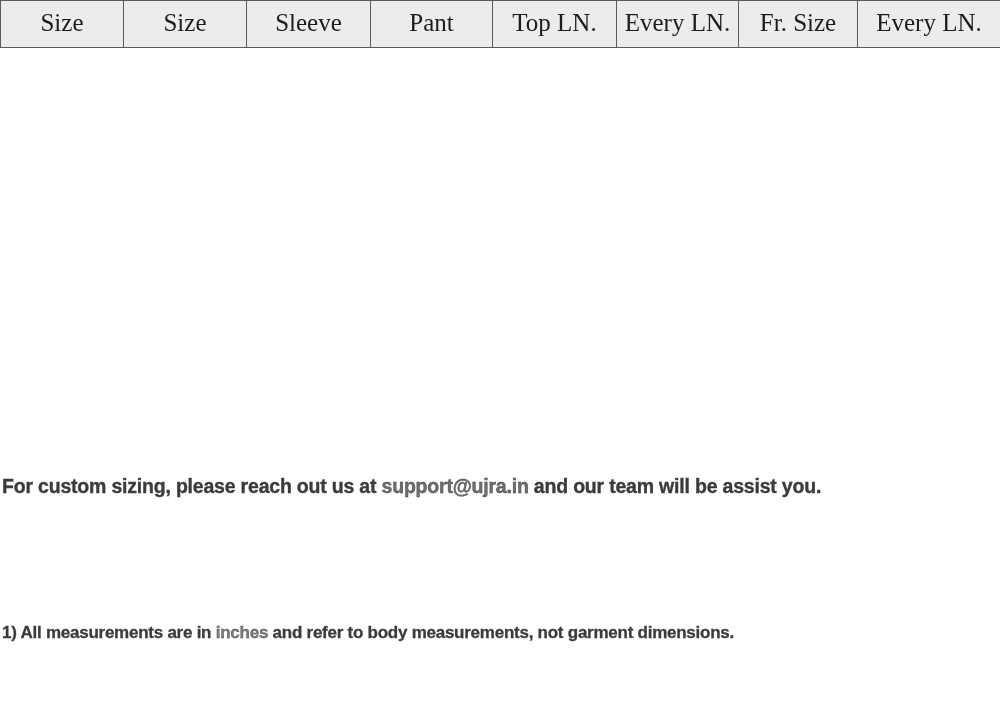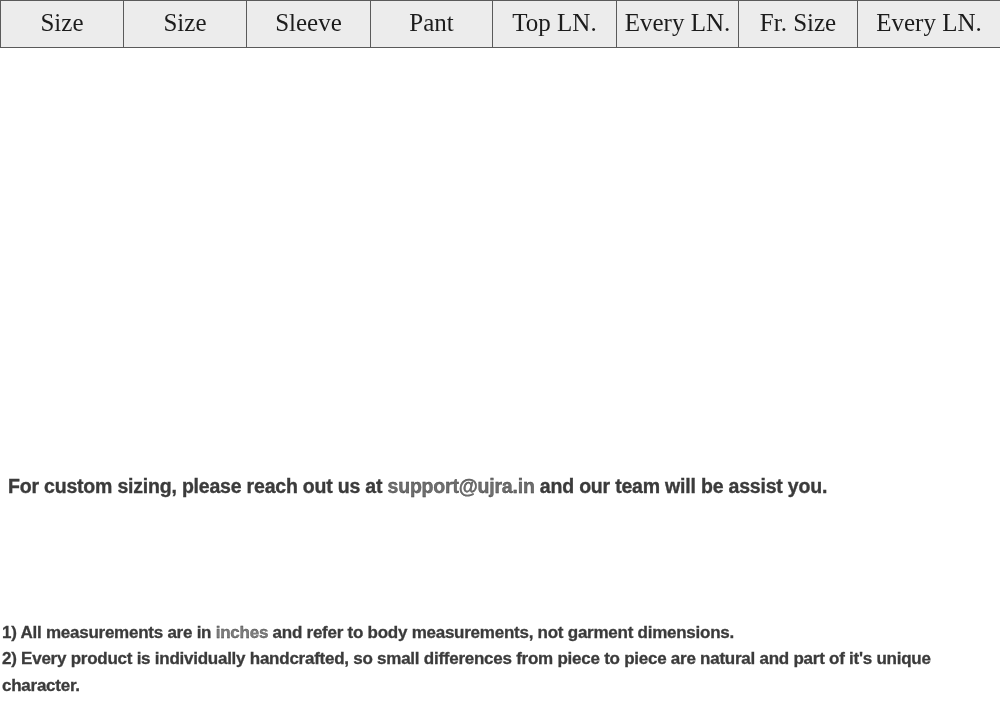--- a/index.html
+++ b/index.html
@@ -55,21 +55,21 @@
   col.c6 { width: 119px; }
   col.c7 { width: 143px; }
 
   
   .spacer-block {
     height: 420px;
   }
 
   .custom-note {
     position: absolute;
-    left: 8px;
+    left: 2px;
     top: 474px;
     width: 990px;
     font-family: "Liberation Sans", sans-serif;
     font-weight: 700;
     font-size: 19.5px;
     letter-spacing: -0.2px;
     color: #3b3b3b;
     line-height: 1.25;
     -webkit-text-stroke: 0.35px #3b3b3b;
   }
@@ -132,16 +132,15 @@
   </table>
 
   <div class="spacer-block"></div>
 
   <div class="custom-note">
     <span>For custom sizing, please reach out us at </span><span class="email">support@ujra.in</span><span> and our team will be assist you.</span>
   </div>
 
   <div class="footnotes">
     <span class="footnote-line"><span>1)</span><span> All measurements are in </span><span class="hl">inches</span><span> and refer to body measurements, not garment dimensions.</span></span>
-    <span class="footnote-line wrap"><span>2)</span><span> Every product is individually handcrafted, so small differences from piece to piece are natural and part of it's unique character.</span></span>
   </div>
 
 </div>
 
 </body></html>

